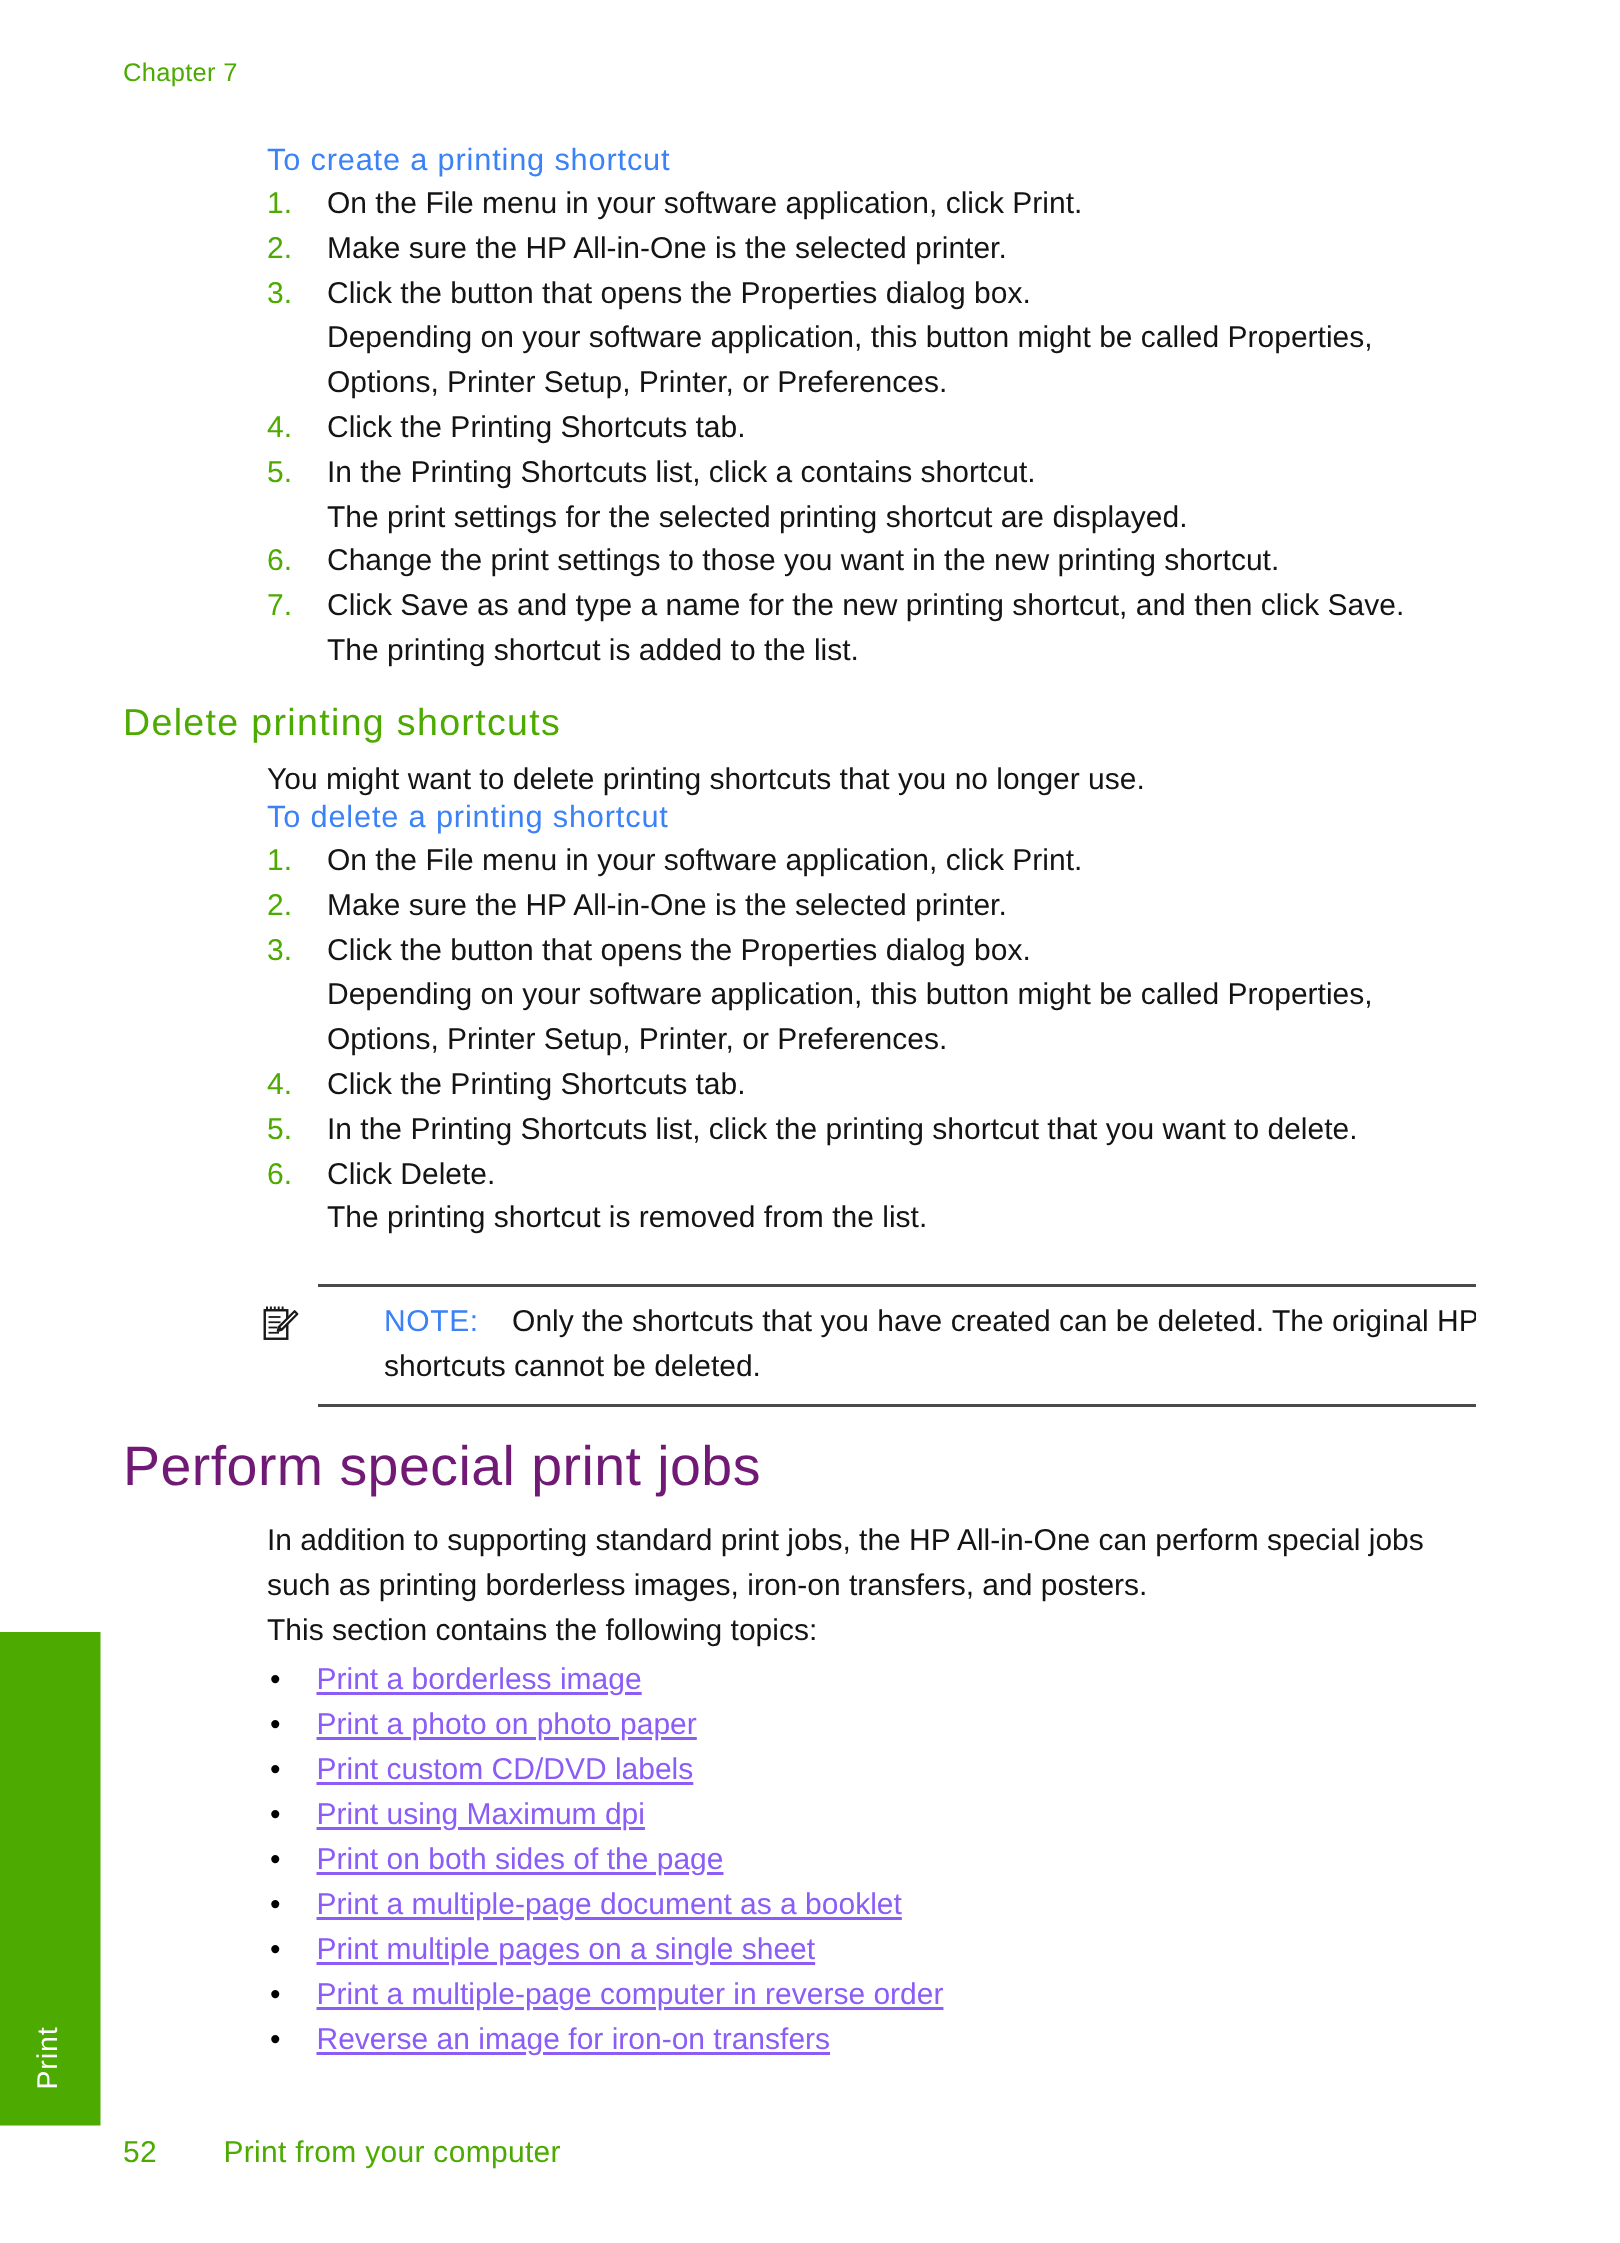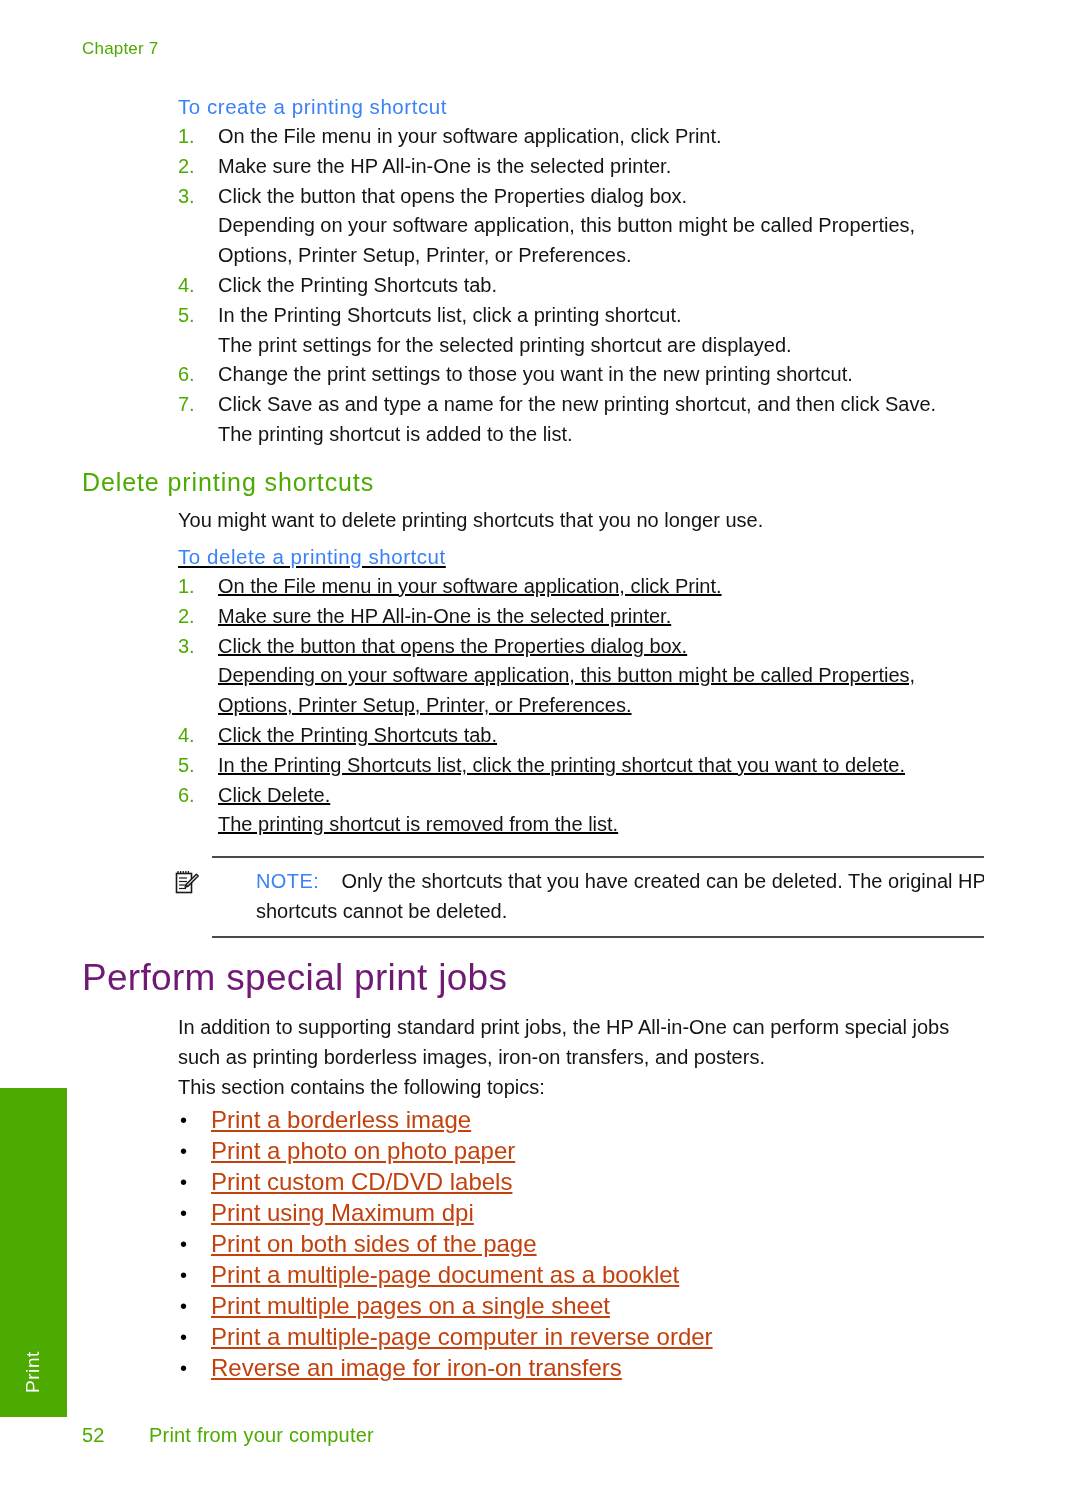--- a/index.html
+++ b/index.html
@@ -139,24 +139,24 @@
   ul.topic-links > li .bullet {
     position: absolute;
     left: 2px;
     top: 0;
     color: #000000;
     font-size: 20px;
     line-height: 30px;
   }
   ul.topic-links > li a,
   ul.topic-links > li .link {
-    color: #c2410c;
+    color: #8b5cf6;
     text-decoration: underline;
     text-underline-offset: 2px;
-    font-size: 24px;
+    font-size: 20px;
   }
 
   
   .side-tab {
     position: absolute;
     left: 0px;
     top: 1088px;
     width: 67px;
     height: 329px;
     background: #4CAA00;
@@ -221,42 +221,42 @@
         <span class="num">3.</span>
         <span>Click the button that opens the Properties dialog box.</span>
         <span class="sub">Depending on your software application, this button might be called Properties, Options, Printer Setup, Printer, or Preferences.</span>
       </li>
       <li>
         <span class="num">4.</span>
         <span>Click the Printing Shortcuts tab.</span>
       </li>
       <li>
         <span class="num">5.</span>
-        <span>In the Printing Shortcuts list, click a printing shortcut.</span>
+        <span>In the Printing Shortcuts list, click a contains shortcut.</span>
         <span class="sub">The print settings for the selected printing shortcut are displayed.</span>
       </li>
       <li>
         <span class="num">6.</span>
         <span>Change the print settings to those you want in the new printing shortcut.</span>
       </li>
       <li>
         <span class="num">7.</span>
         <span>Click Save as and type a name for the new printing shortcut, and then click Save.</span>
         <span class="sub">The printing shortcut is added to the list.</span>
       </li>
     </ol>
   </div>
 
   <div class="h2-head" style="top:468px;">Delete printing shortcuts</div>
 
   <div class="body-col" style="top:505px;">
     <div class="para">You might want to delete printing shortcuts that you no longer use.</div>
   </div>
 
-  <div class="body-col" style="top:542px;text-decoration:underline;">
+  <div class="body-col" style="top:530px;">
     <div class="proc-title">To delete a printing shortcut</div>
 
     <ol class="steps">
       <li>
         <span class="num">1.</span>
         <span>On the File menu in your software application, click Print.</span>
       </li>
       <li>
         <span class="num">2.</span>
         <span>Make sure the HP All-in-One is the selected printer.</span>

